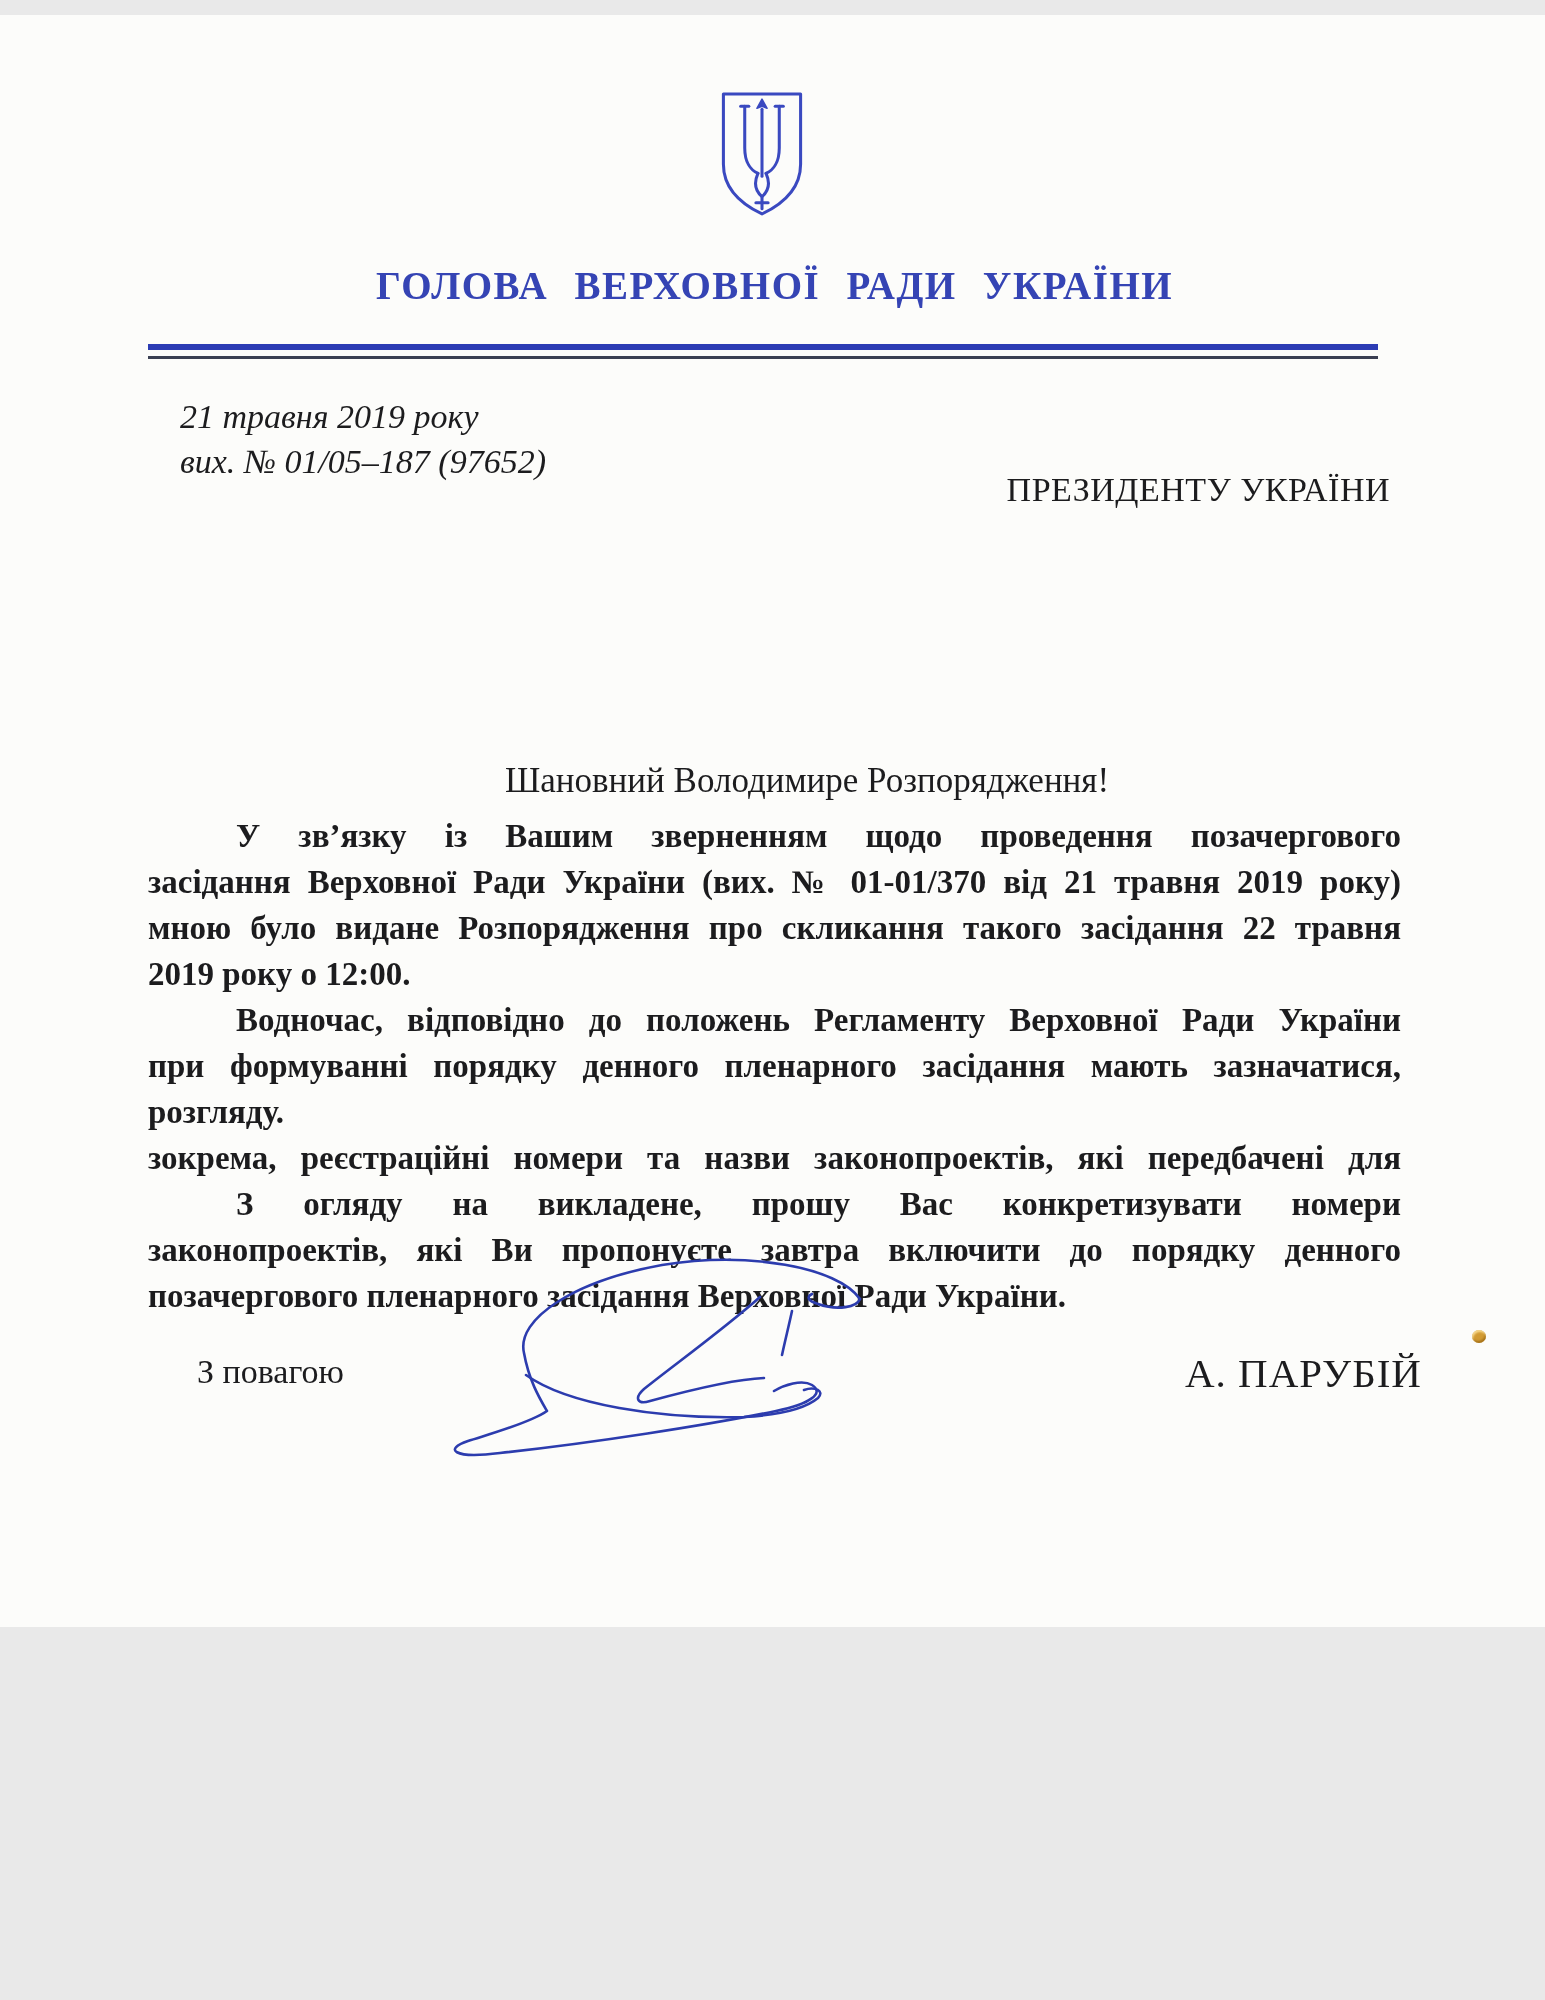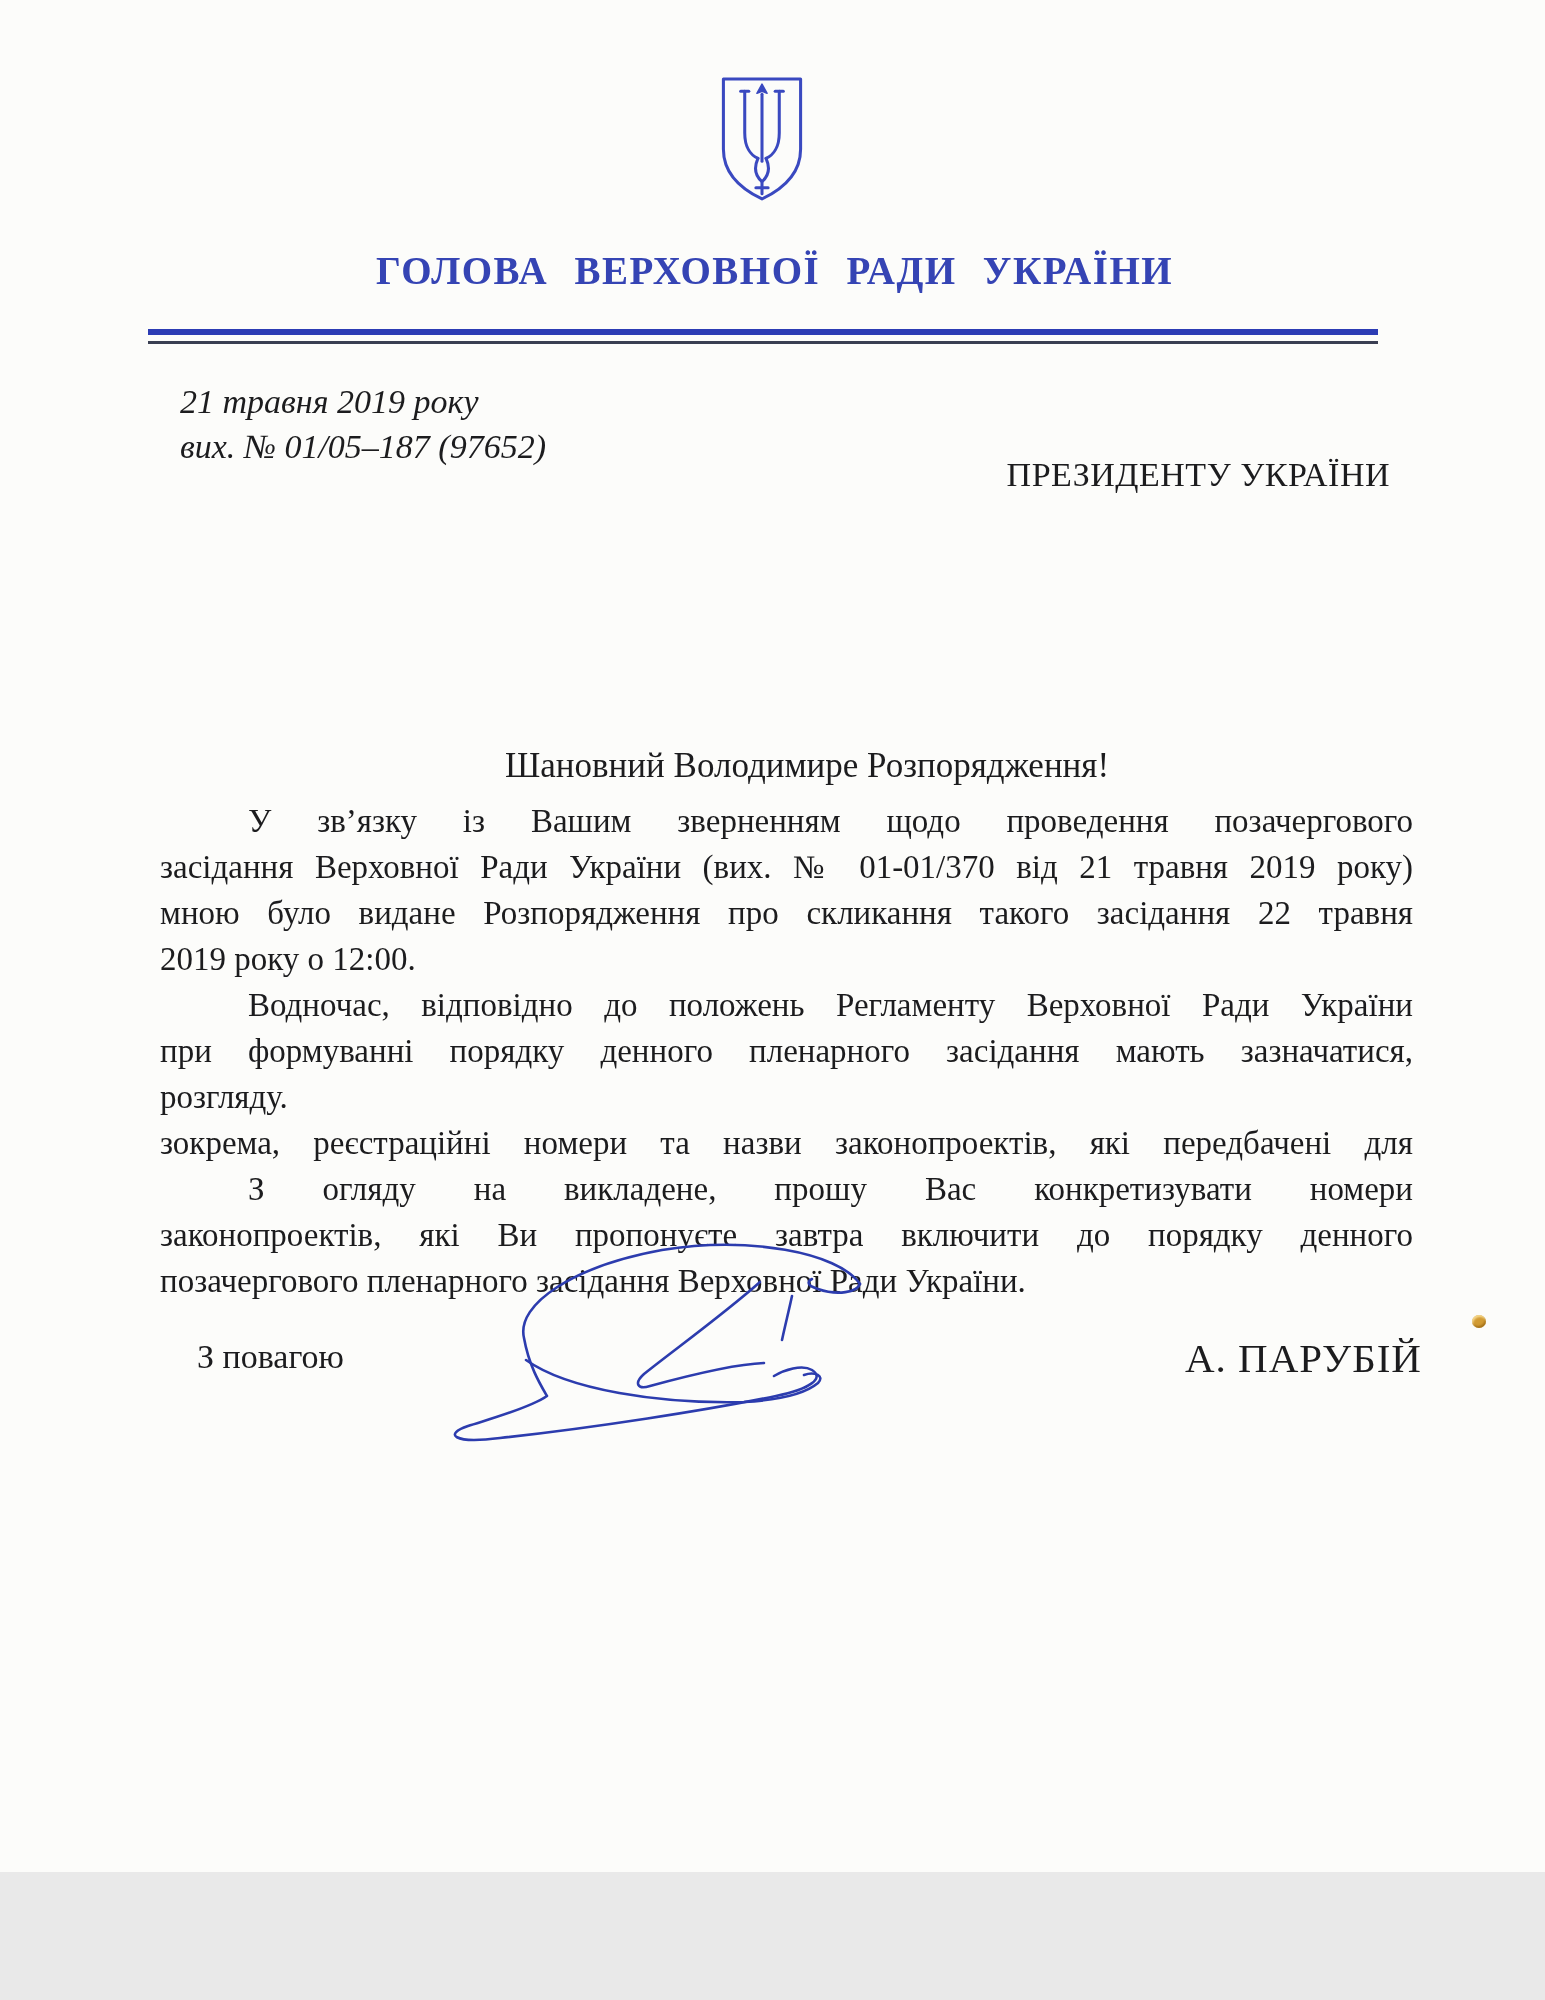--- a/index.html
+++ b/index.html
@@ -1,19 +1,19 @@
 <!DOCTYPE html>
 <html style="--page-bg: #fcfcfa; --header-blue: #3544b4; --emblem-blue: #3a49c0; --rule-blue: #2c3cb4; --rule-dark: #3a3f52; --text-ink: #1c1c1e; --ink-blue: #2c3cae; --artifact-orange: #d29b33; --artifact-gray: #cfd0d6;"><head>
 <meta charset="utf-8">
 <style>
   html,body { margin:0; padding:0; background:#e9e9e9; }
   .page {
     position:relative;
-    width:1545px; height:1872px;
-    margin:0 auto;
+    width:1545px; height:1612px;
+    margin:15px auto;
     background:var(--page-bg,#fcfcfa);
     font-family:"Liberation Serif", serif;
     color:var(--text-ink,#1c1c1e);
     overflow:hidden;
   }
 
   
   .emblem { position:absolute; left:716px; top:74px; width:92px; height:130px; color:var(--emblem-blue,#3a49c0); }
   .letterhead-title {
     position:absolute; left:148px; top:248px; width:1253px;
@@ -35,21 +35,21 @@
   .ref-line  { top:428px; }
 
   
   .addressee { position:absolute; left:925px; top:445px; width:465px; text-align:right; }
   .addressee div { font-size:34px; letter-spacing:0.5px; line-height:59px; white-space:nowrap; }
 
   
   .salutation { position:absolute; left:505px; top:746px; font-size:35px; white-space:nowrap; }
 
   
-  .body { position:absolute; left:160px; top:798px; width:1253px; font-size:33px; line-height:46px; }
+  .body { position:absolute; left:148px; top:798px; width:1253px; font-size:33px; line-height:46px;font-weight:bold; }
   .body p { margin:0; padding:0; }
   .line { display:block; text-align:justify; text-align-last:justify; }
   .line.first { text-indent:88px; }
   .line.last  { text-align-last:left; }
 
   
   .closing { position:absolute; left:197px; top:1338px; font-size:34px; white-space:nowrap;text-align:right; }
   .signer  { position:absolute; left:1185px; top:1334px; font-size:41px; letter-spacing:1px; white-space:nowrap; }
   .signature { position:absolute; left:408px; top:1232px; width:706px; height:232px; color:var(--ink-blue,#2c3cae); }
 

